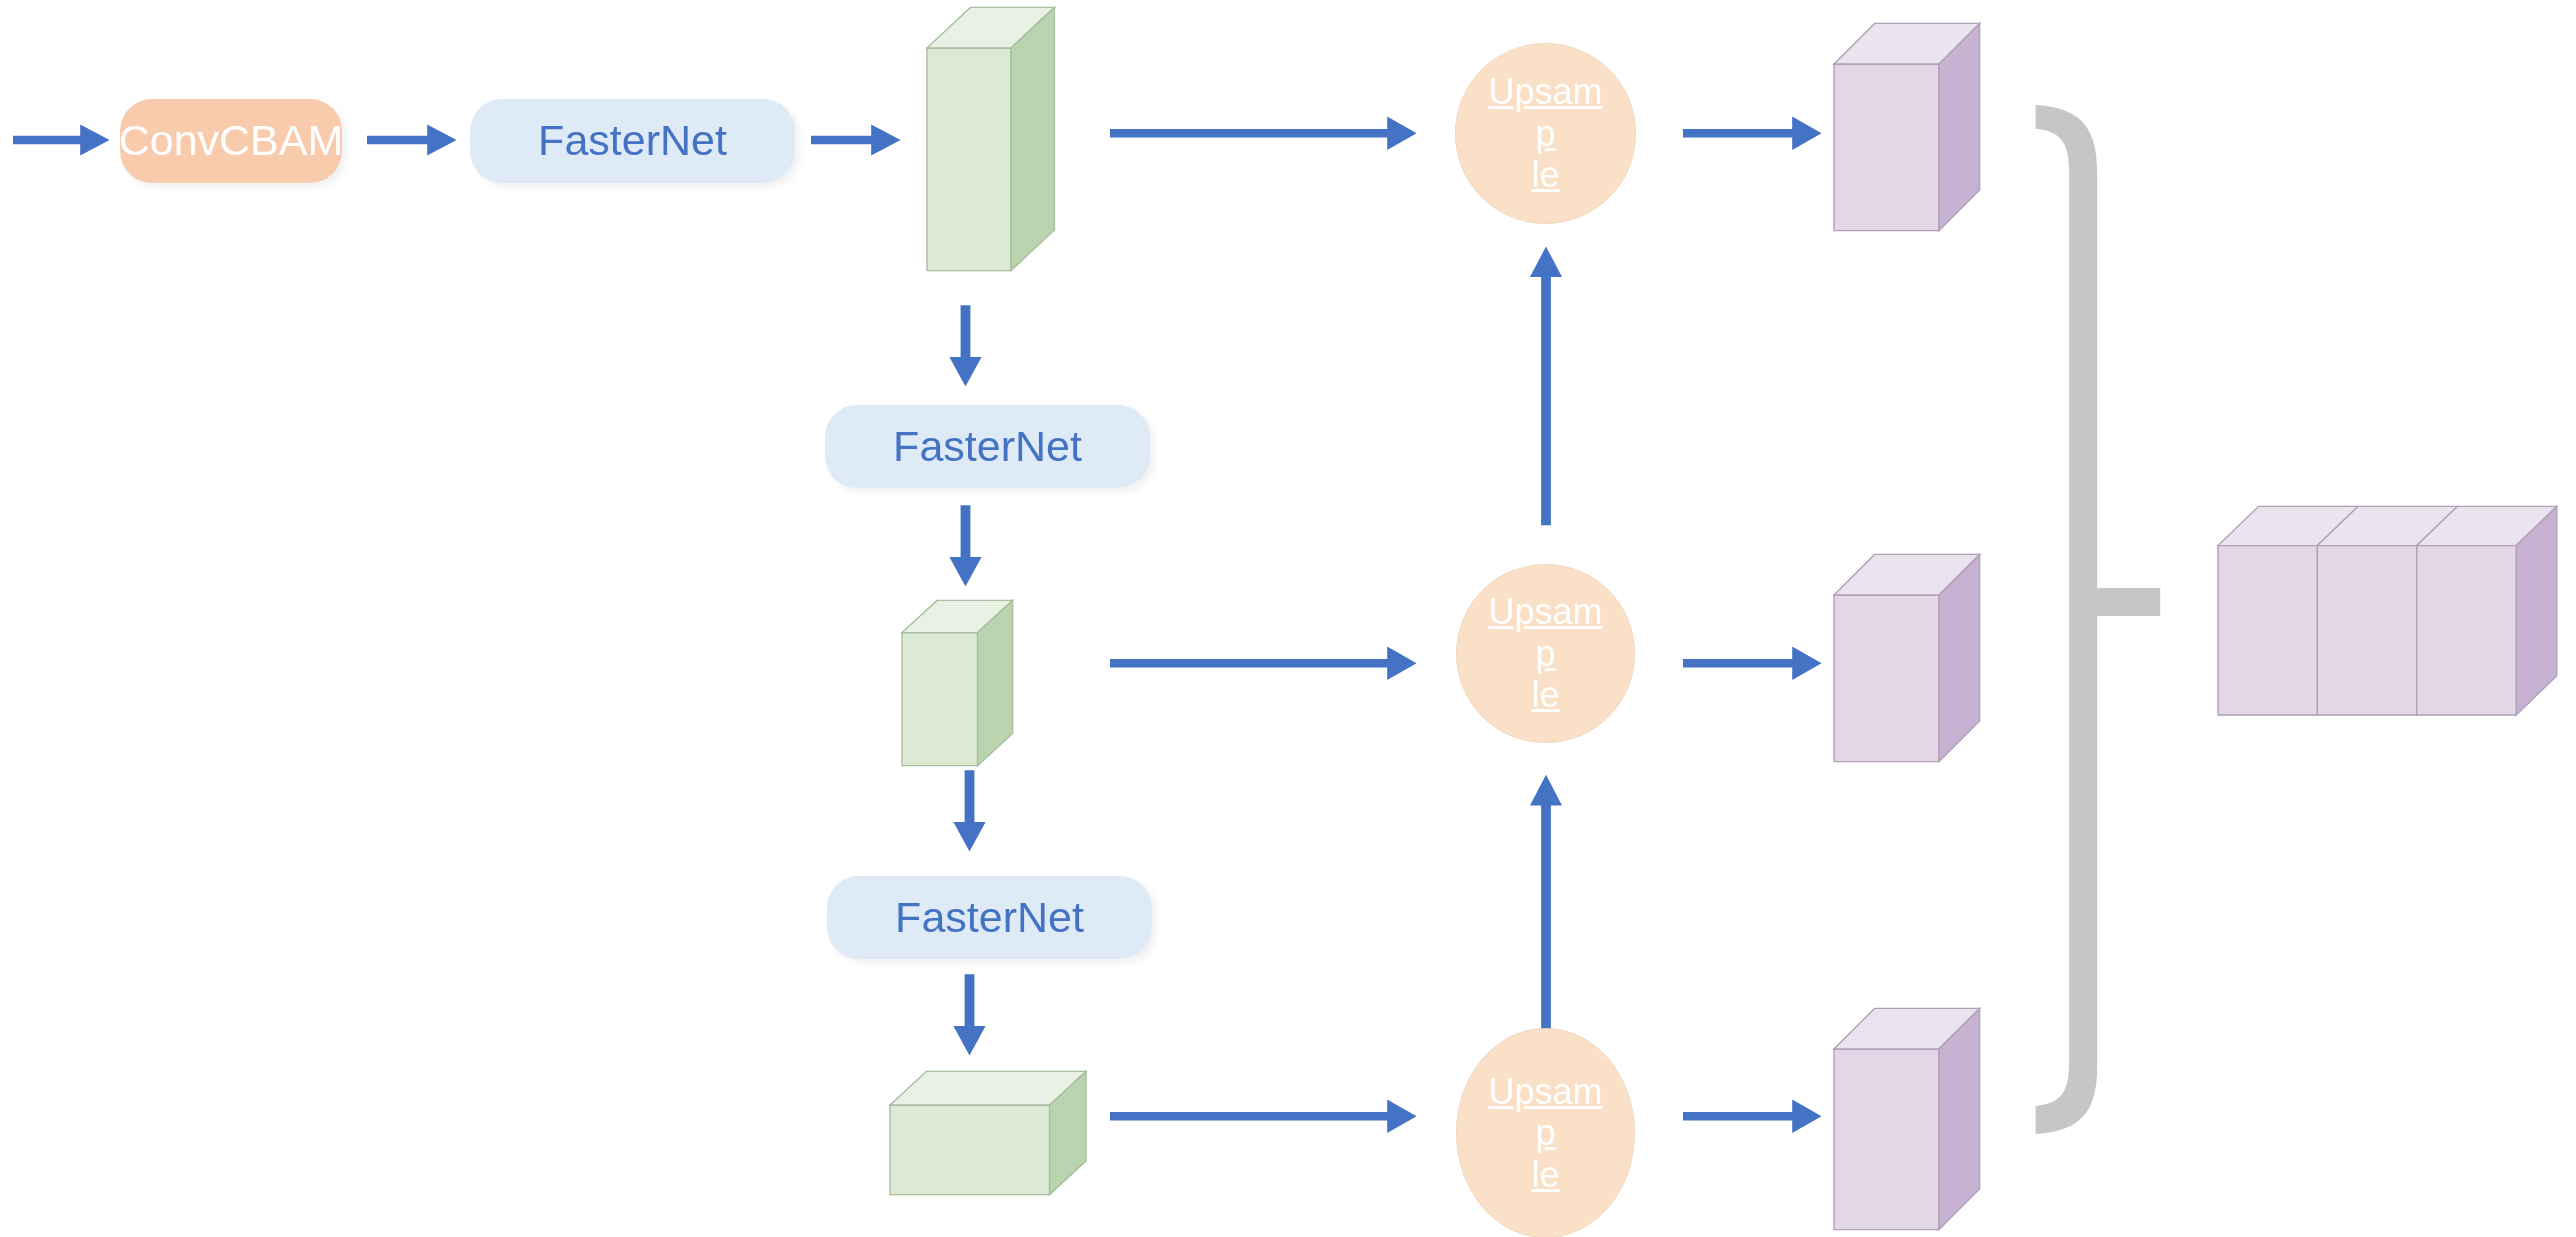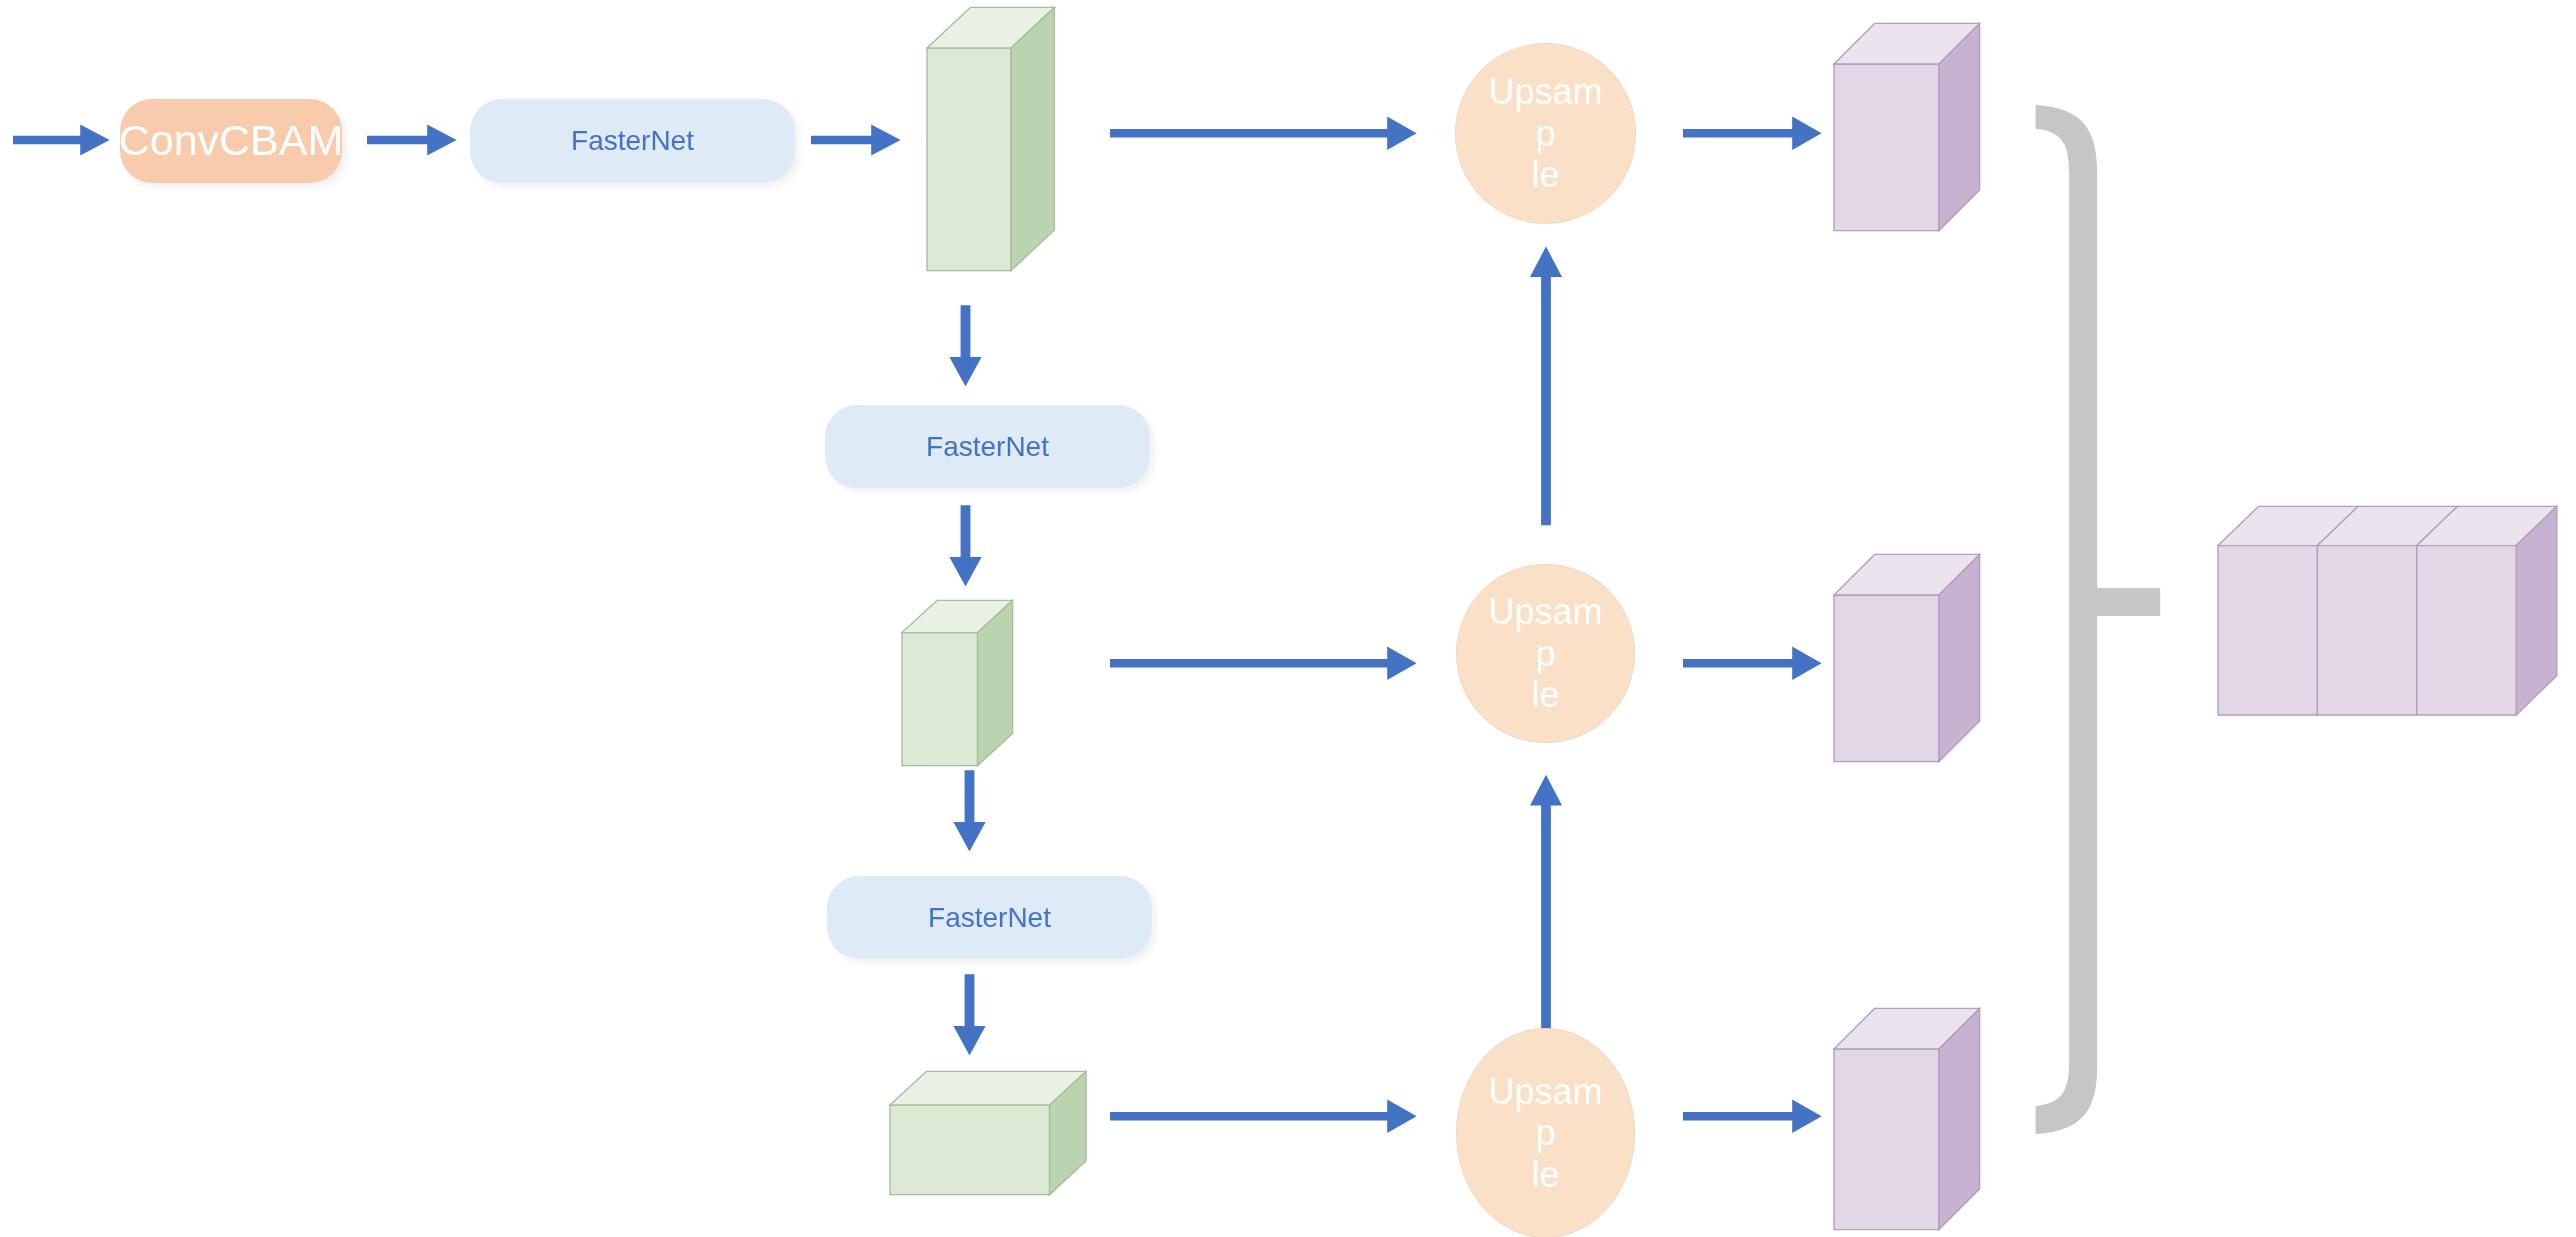--- a/index.html
+++ b/index.html
@@ -30,35 +30,36 @@
     box-shadow: 4.9px 4.9px 6.3px rgba(0,0,0,0.05);
   }
   .rrect.conv {
     background: #F8CBAD;
     color: #FFFFFF;
     font-size: 43px;
   }
   .rrect.faster {
     background: #DEEAF6;
     color: #4472C4;
-    font-size: 28px;
+    font-size: 43px;
   }
   
   .ellipse {
     position: absolute;
     border-radius: 50%;
     background: #FBE0C8;
     color: #FFFFFF;
     display: flex;
     align-items: center;
     justify-content: center;
     text-align: center;
     font-size: 36px;
     line-height: 1.15;
     box-shadow: 0 0 0 0.7px rgba(0,0,0,0.06) inset;
+    text-decoration: underline;
   }
   .ellipse span {
     display: block;
     width: 72%;
     word-break: break-all;
   }
   
   .cuboid {
     position: absolute;
   }

